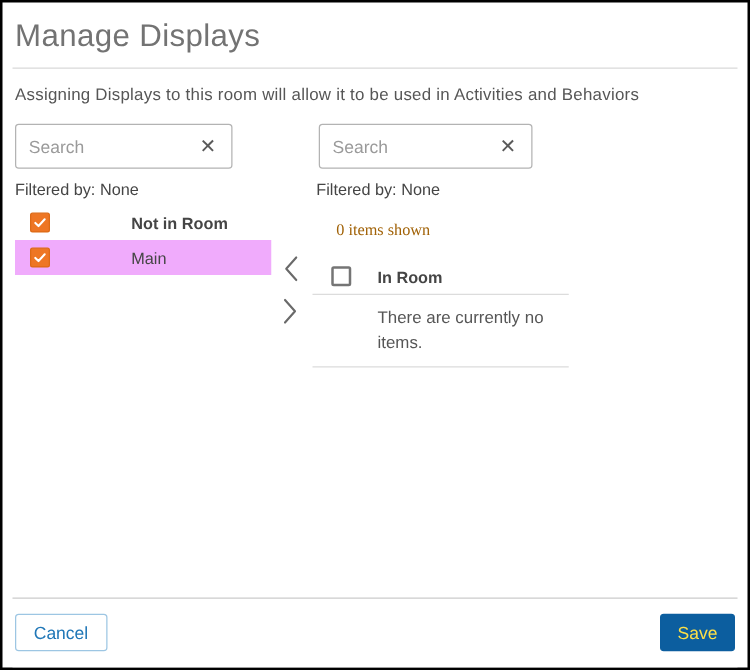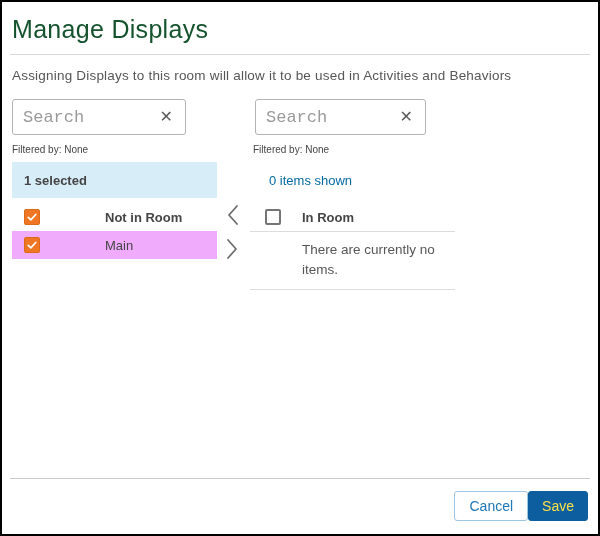--- a/index.html
+++ b/index.html
@@ -10,21 +10,21 @@
     width: 600px;
     height: 536px;
     background: #ffffff;
     border: 2px solid #000000;
     overflow: hidden;
   }
   .dialog-title {
     font-size: 25px;
     font-weight: 400;
     letter-spacing: 0.3px;
-    color: #14532d;
+    color: #737373;
     padding: 13px 10px 10px 10px;
   }
   .title-divider {
     border: none;
     border-top: 1px solid #d9d9d9;
     margin: 0 8px;
   }
   .dialog-description {
     font-size: 13.5px;
     color: #565656;
@@ -47,39 +47,39 @@
     align-items: center;
     padding: 0 12px 0 10px;
   }
   .panel-left .search-box { width: 174px; }
   .panel-right .search-box { width: 171px; margin-left: 5px; }
   .search-input {
     border: none;
     outline: none;
     flex: 1;
     min-width: 0;
-    font-family: Liberation Mono, monospace;
-    font-size: 17px;
+    font-family: Liberation Sans, sans-serif;
+    font-size: 14px;
     color: #ef4444;
     background: transparent;
   }
   .search-input::placeholder { color: #9a9a9a; opacity: 1; }
   .clear-btn {
     background: none;
     border: none;
     color: #5a5a5a;
     font-size: 16px;
     line-height: 1;
     cursor: pointer;
     padding: 0;
     font-family: "DejaVu Sans", sans-serif;
   }
   .filtered-by {
     margin-top: 9px;
-    font-size: 10px;
+    font-size: 13px;
     color: #454545;
   }
   .panel-right .filtered-by { margin-left: 3px; }
 
   .selected-bar {
     margin-top: 7px;
     width: 205px;
     height: 36px;
     background: #d7edf8;
     display: flex;
@@ -89,21 +89,22 @@
     font-weight: 700;
     color: #454545;
   }
   .items-shown {
     margin-top: 7px;
     height: 36px;
     display: flex;
     align-items: center;
     padding-left: 19px;
     font-size: 13px;
-    color: #0369a1;
+    color: #a16207;
+    font-family: Liberation Serif, serif;
   }
   .rows { margin-top: 5px; }
   .item-row {
     width: 205px;
     height: 28px;
     display: flex;
     align-items: center;
     padding-left: 12px;
     cursor: pointer;
     gap: 48px;
@@ -166,21 +167,21 @@
 
   .footer {
     position: absolute;
     left: 8px;
     right: 8px;
     bottom: 0;
     height: 56px;
     border-top: 1px solid #cbcbcb;
     display: flex;
     align-items: center;
-    justify-content: flex-end;
+    justify-content: space-between;
     padding: 0 2px 2px 2px;
     background: #ffffff;
   }
   .btn {
     height: 30px;
     border-radius: 3px;
     font-family: "Liberation Sans", sans-serif;
     font-size: 14px;
     cursor: pointer;
   }
@@ -207,23 +208,20 @@
   <div class="dialog-description">Assigning Displays to this room will allow it to be used in Activities and Behaviors</div>
 
   <div class="panels">
 
     <div class="panel panel-left">
       <div class="search-box">
         <input class="search-input" type="text" placeholder="Search" style="">
         <button class="clear-btn">✕</button>
       </div>
       <div class="filtered-by">Filtered by: None</div>
-      <div class="selected-bar">
-        <span>1 selected</span>
-      </div>
       <div class="rows">
         <div class="item-row">
           <span class="checkbox checked">
             <svg width="12" height="12" viewBox="0 0 16 16">
               <path d="M3 8.5 L6.4 11.8 L13 4.6" stroke="#ffffff" stroke-width="2.2" fill="none" stroke-linecap="round" stroke-linejoin="round"></path>
             </svg>
           </span>
           <span class="item-label bold">Not in Room</span>
         </div>
         <div class="item-row alt">

